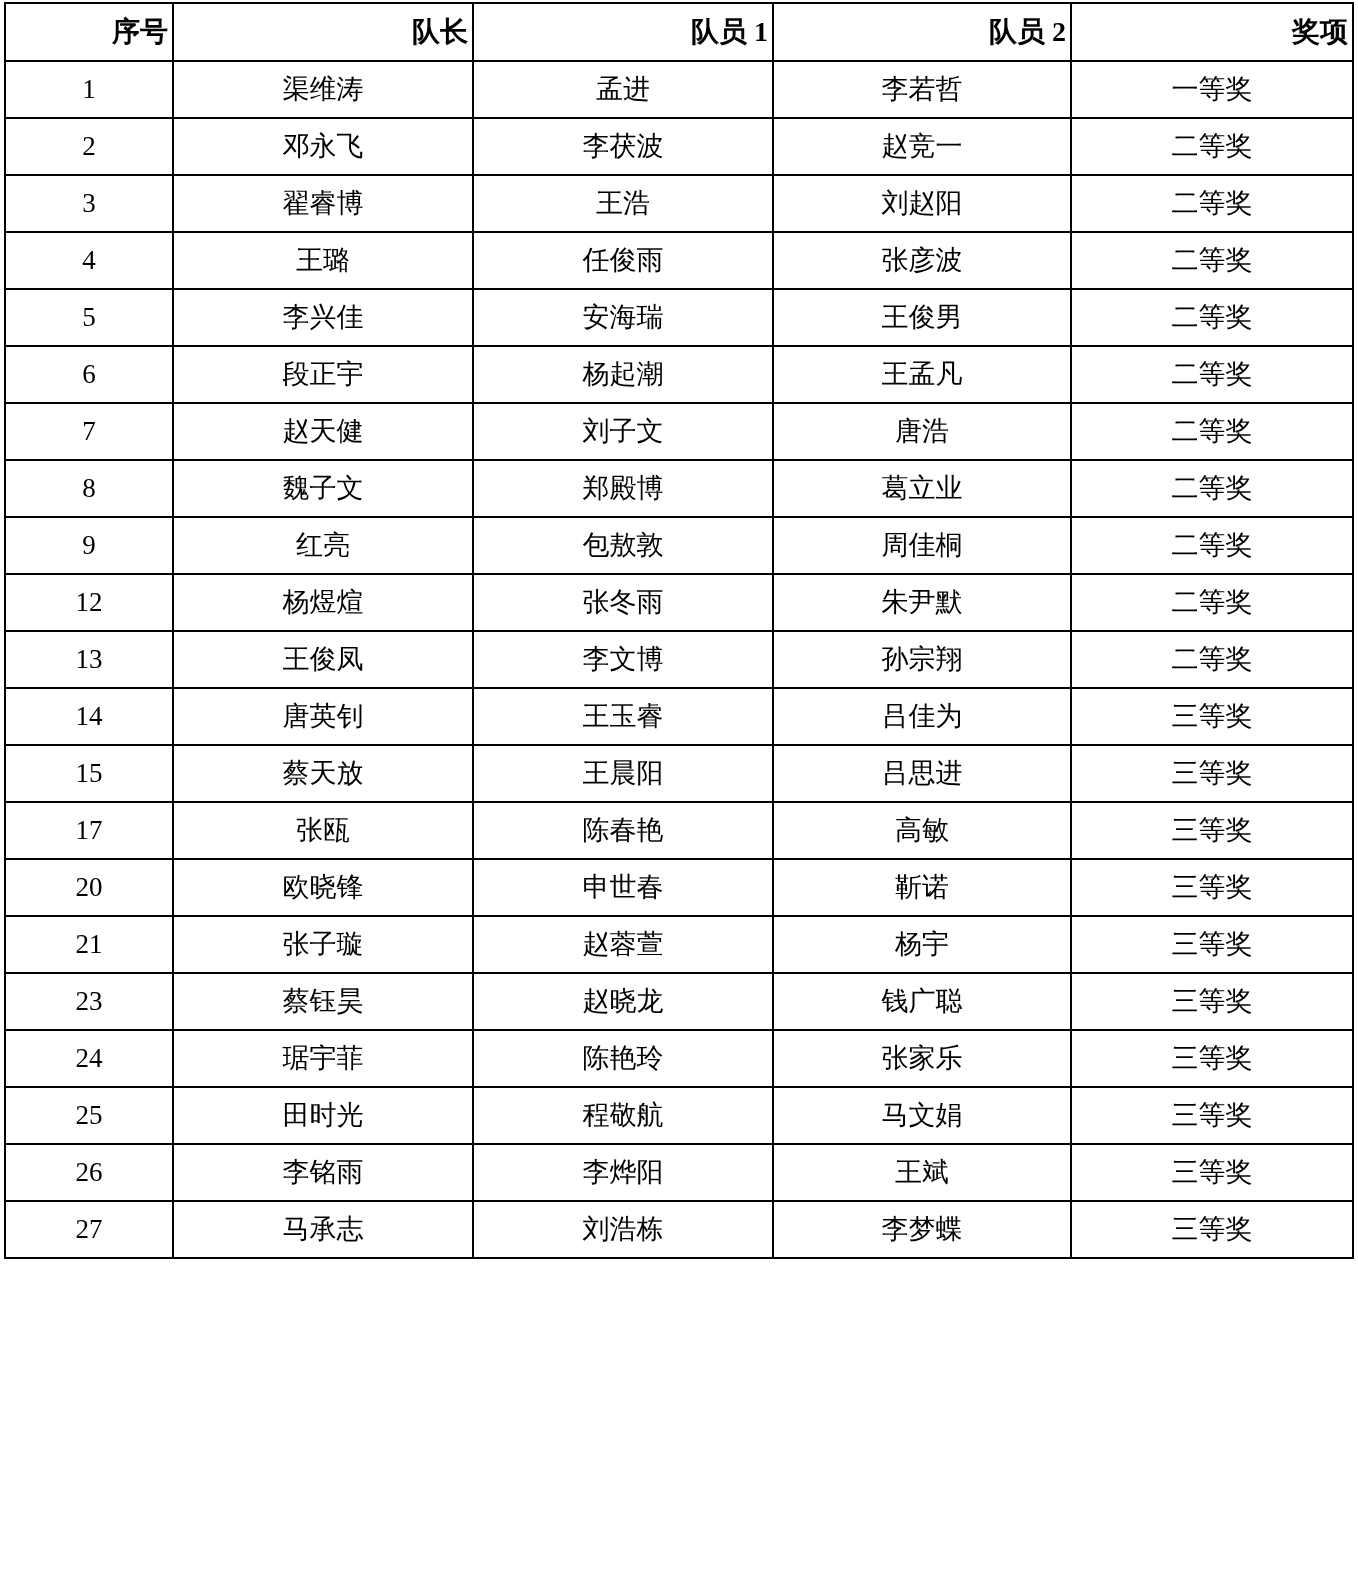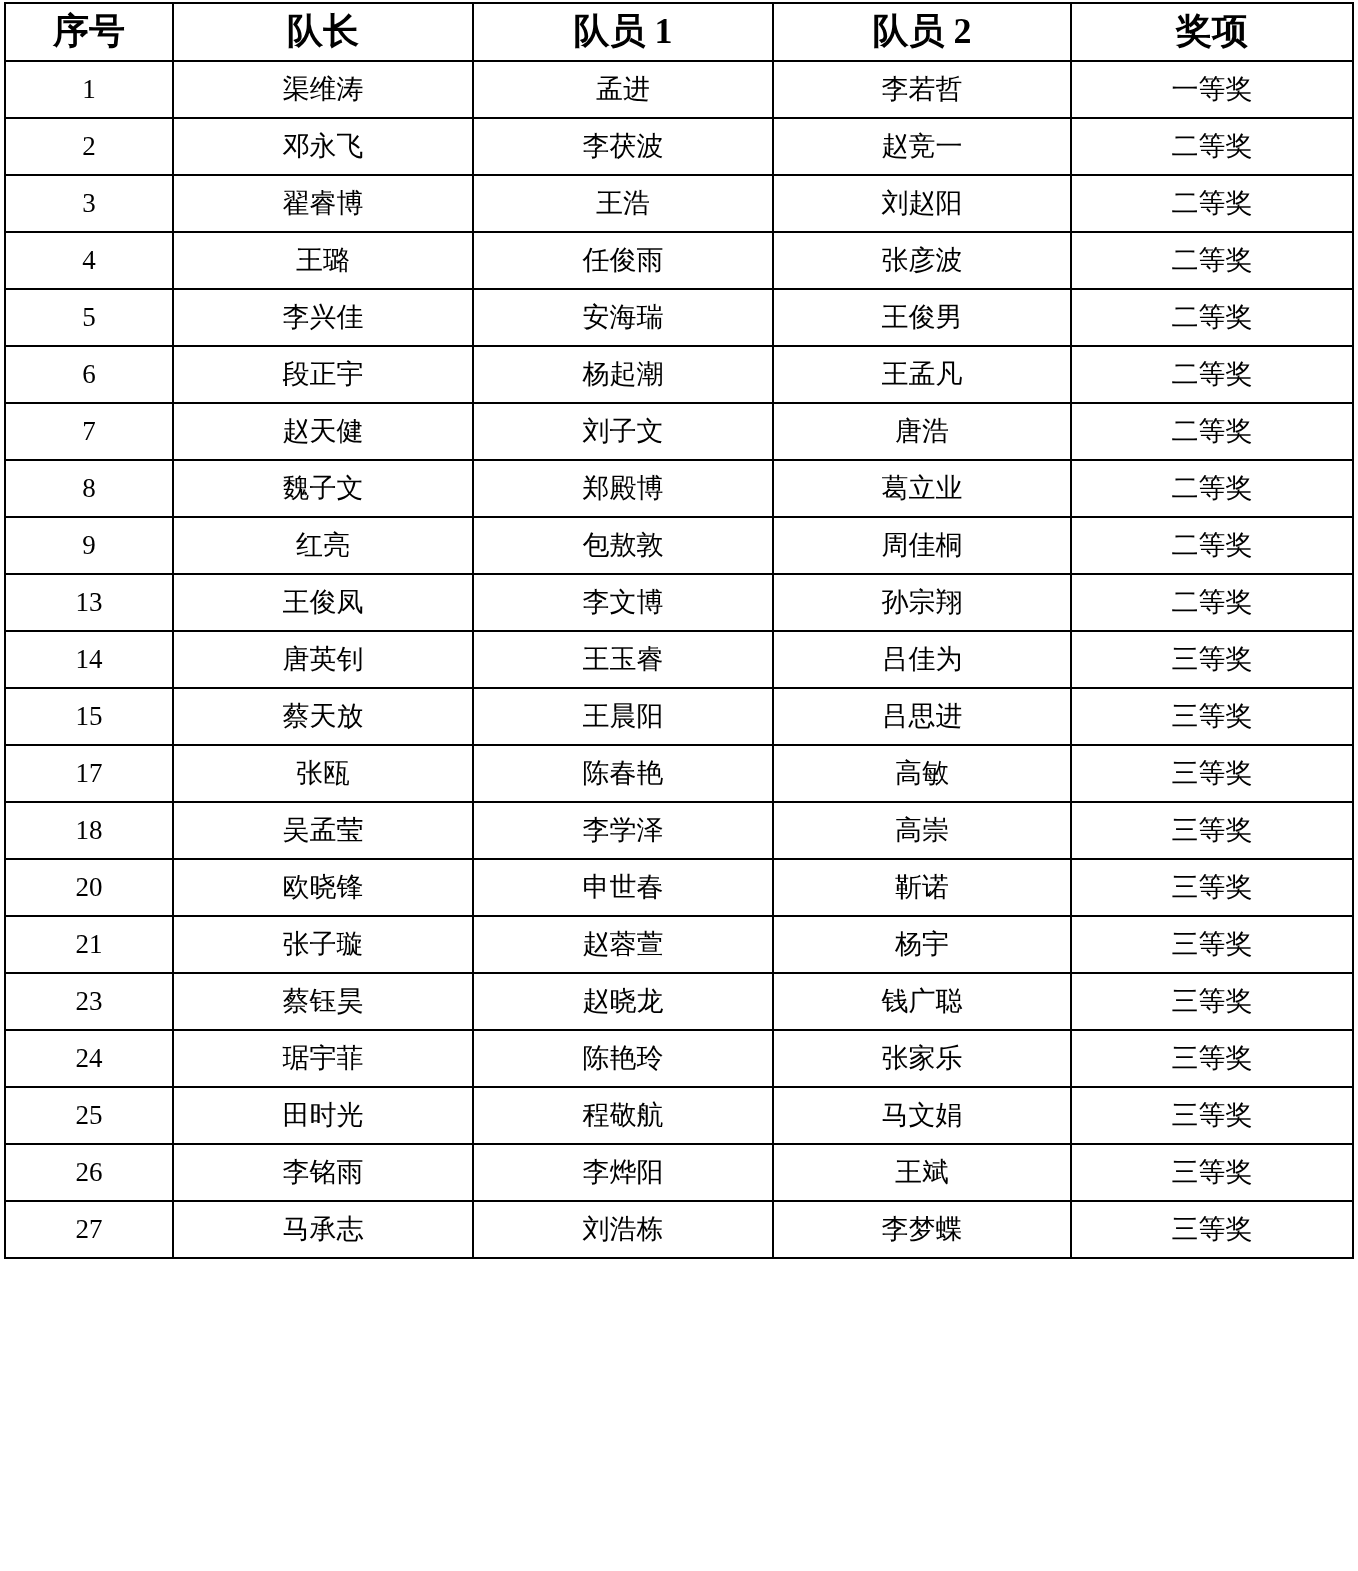--- a/index.html
+++ b/index.html
@@ -37,22 +37,23 @@
     height: 55px;
     padding: 0 4px;
     font-size: 27px;
     line-height: 1.1;
     color: #000000;
     white-space: nowrap;
     overflow: hidden;
   }
   table.award-table thead th {
     font-weight: bold;
-    font-size: 36px;
+    font-size: 28px;
     height: 56px;
+    text-align: right;
   }
   table.award-table tbody td.idx-cell {
     font-weight: normal;
   }
   table.award-table tbody tr td {
     font-weight: normal;
   }
 </style>
 </head>
 <body>
@@ -133,20 +134,27 @@
           <td>二等奖</td>
         </tr>
         <tr>
           <td class="idx-cell">9</td>
           <td>红亮</td>
           <td>包敖敦</td>
           <td>周佳桐</td>
           <td>二等奖</td>
         </tr>
         <tr>
+          <td class="idx-cell">12</td>
+          <td>杨煜煊</td>
+          <td>张冬雨</td>
+          <td>朱尹默</td>
+          <td>二等奖</td>
+        </tr>
+        <tr>
           <td class="idx-cell">13</td>
           <td>王俊凤</td>
           <td>李文博</td>
           <td>孙宗翔</td>
           <td>二等奖</td>
         </tr>
         <tr>
           <td class="idx-cell">14</td>
           <td>唐英钊</td>
           <td>王玉睿</td>
@@ -158,27 +166,20 @@
           <td>蔡天放</td>
           <td>王晨阳</td>
           <td>吕思进</td>
           <td>三等奖</td>
         </tr>
         <tr>
           <td class="idx-cell">17</td>
           <td>张瓯</td>
           <td>陈春艳</td>
           <td>高敏</td>
-          <td>三等奖</td>
-        </tr>
-        <tr>
-          <td class="idx-cell">18</td>
-          <td>吴孟莹</td>
-          <td>李学泽</td>
-          <td>高崇</td>
           <td>三等奖</td>
         </tr>
         <tr>
           <td class="idx-cell">20</td>
           <td>欧晓锋</td>
           <td>申世春</td>
           <td>靳诺</td>
           <td>三等奖</td>
         </tr>
         <tr>

